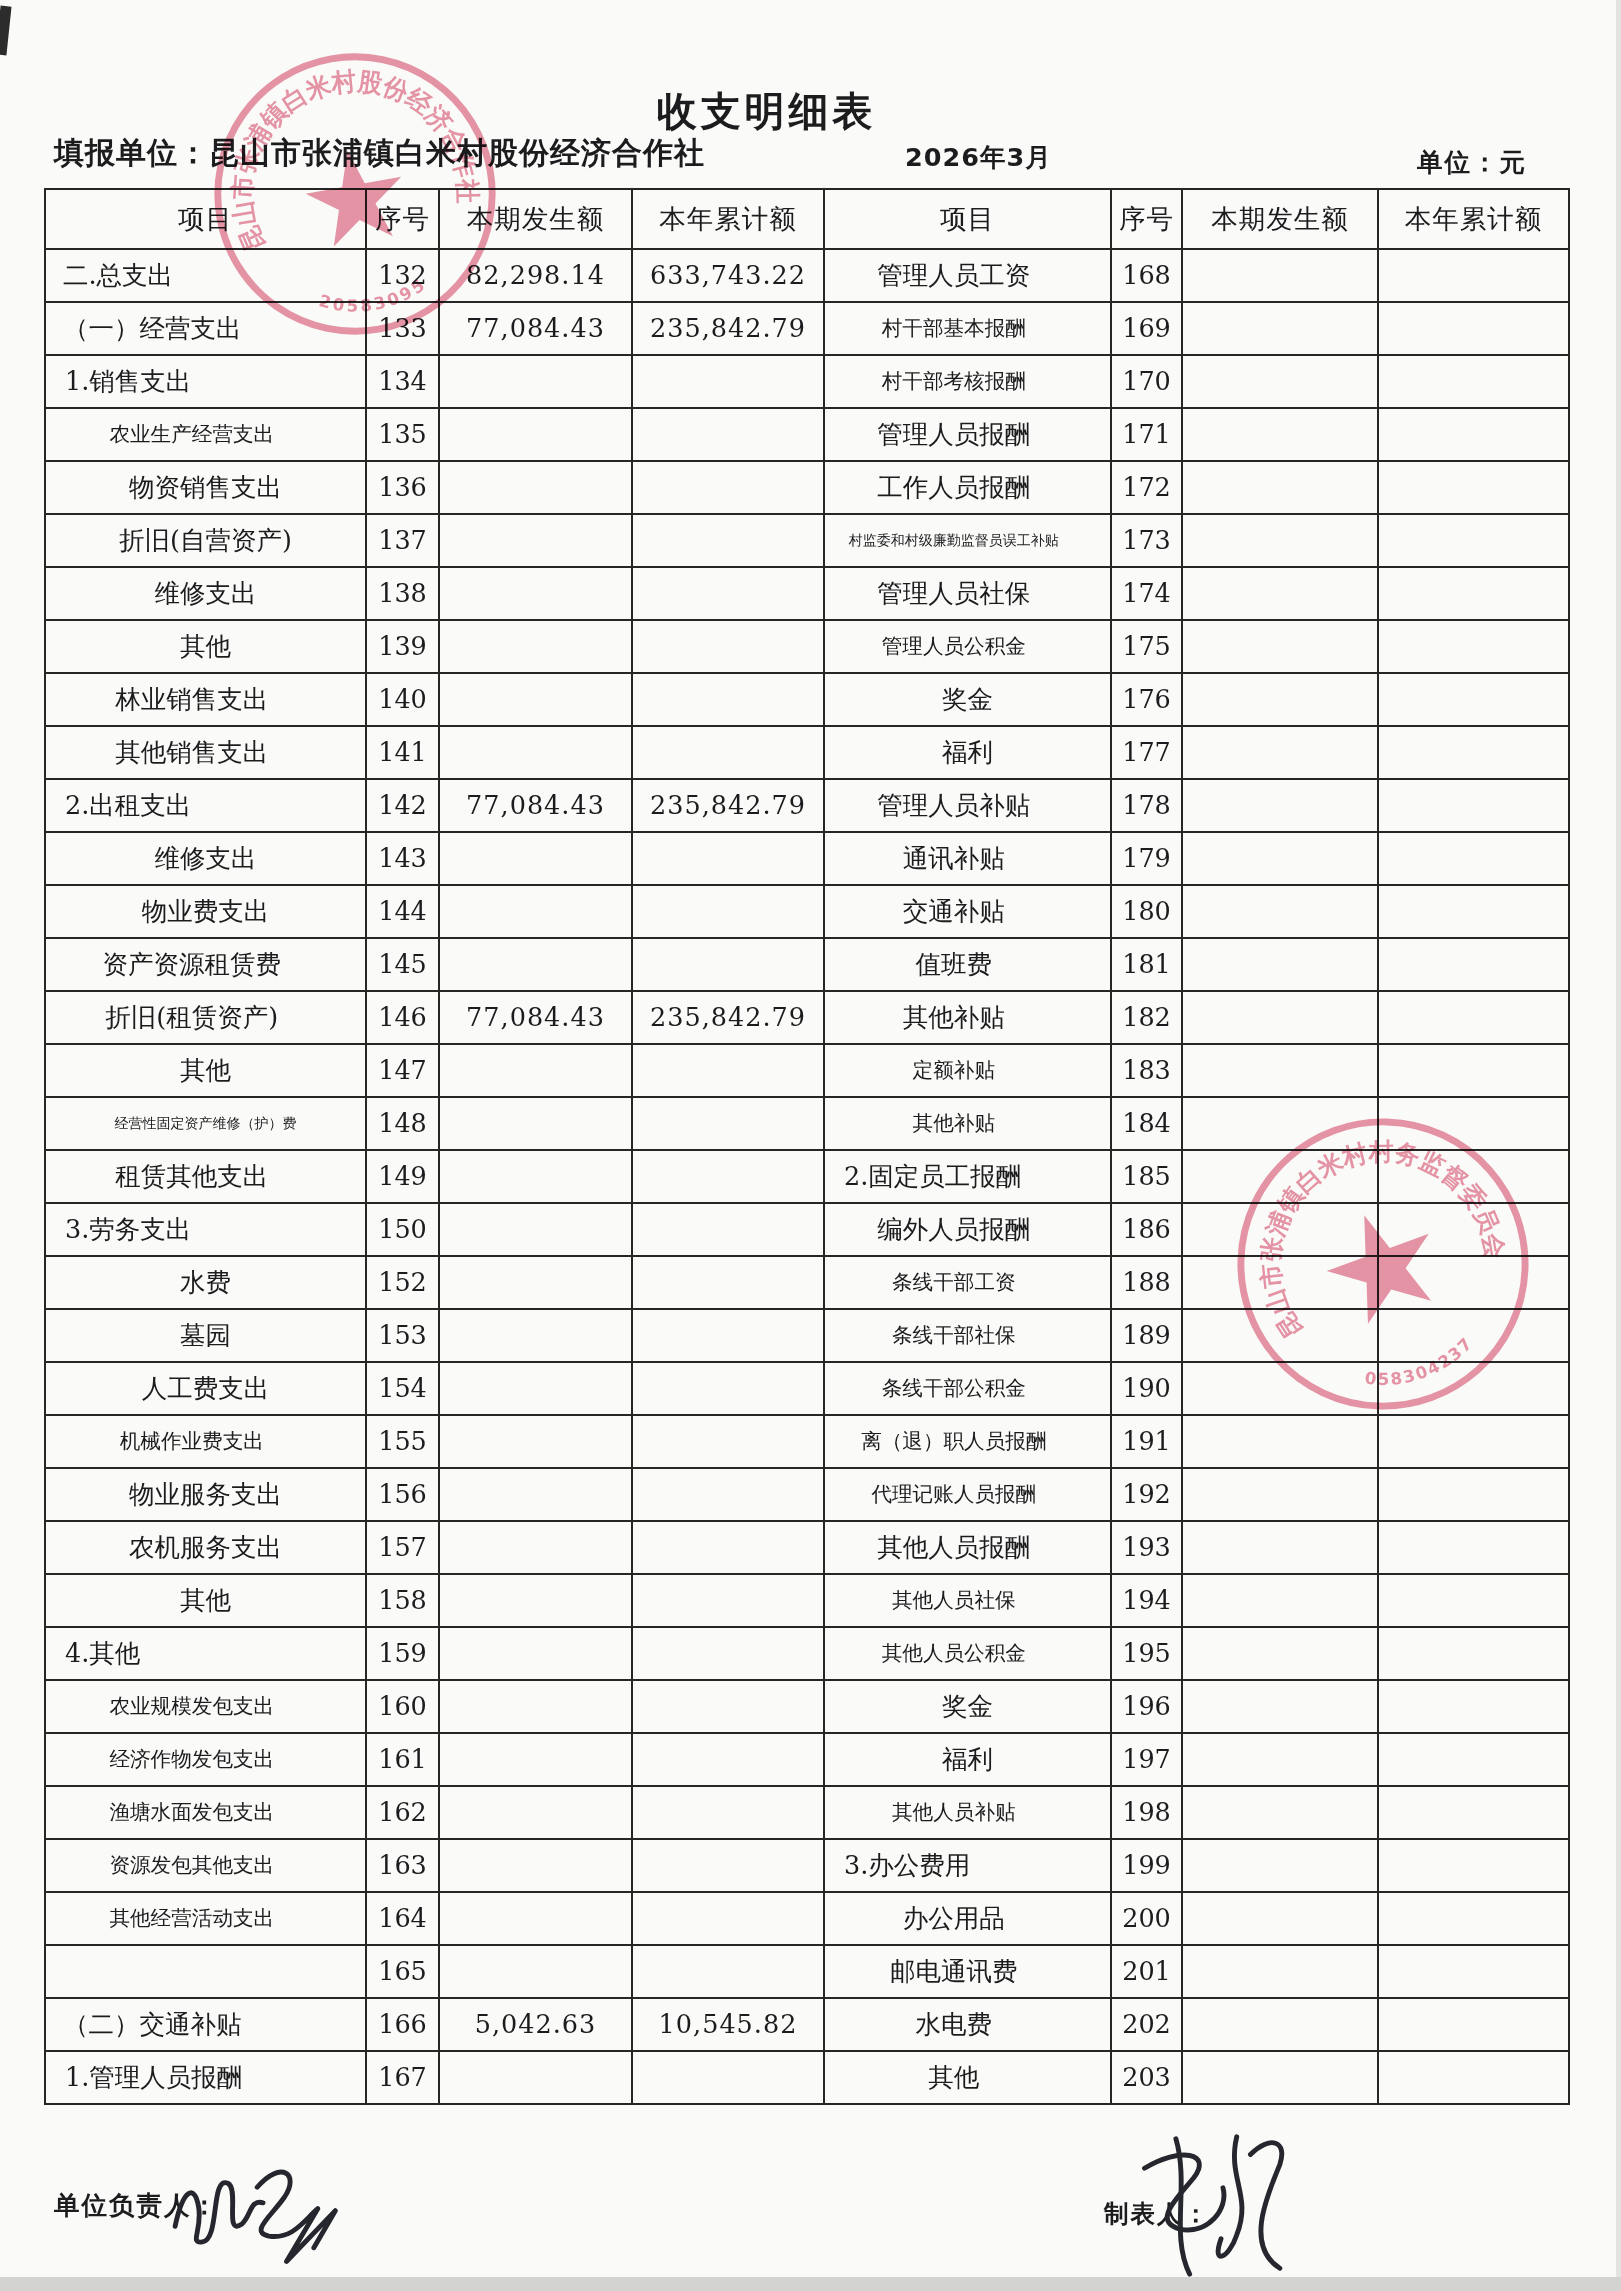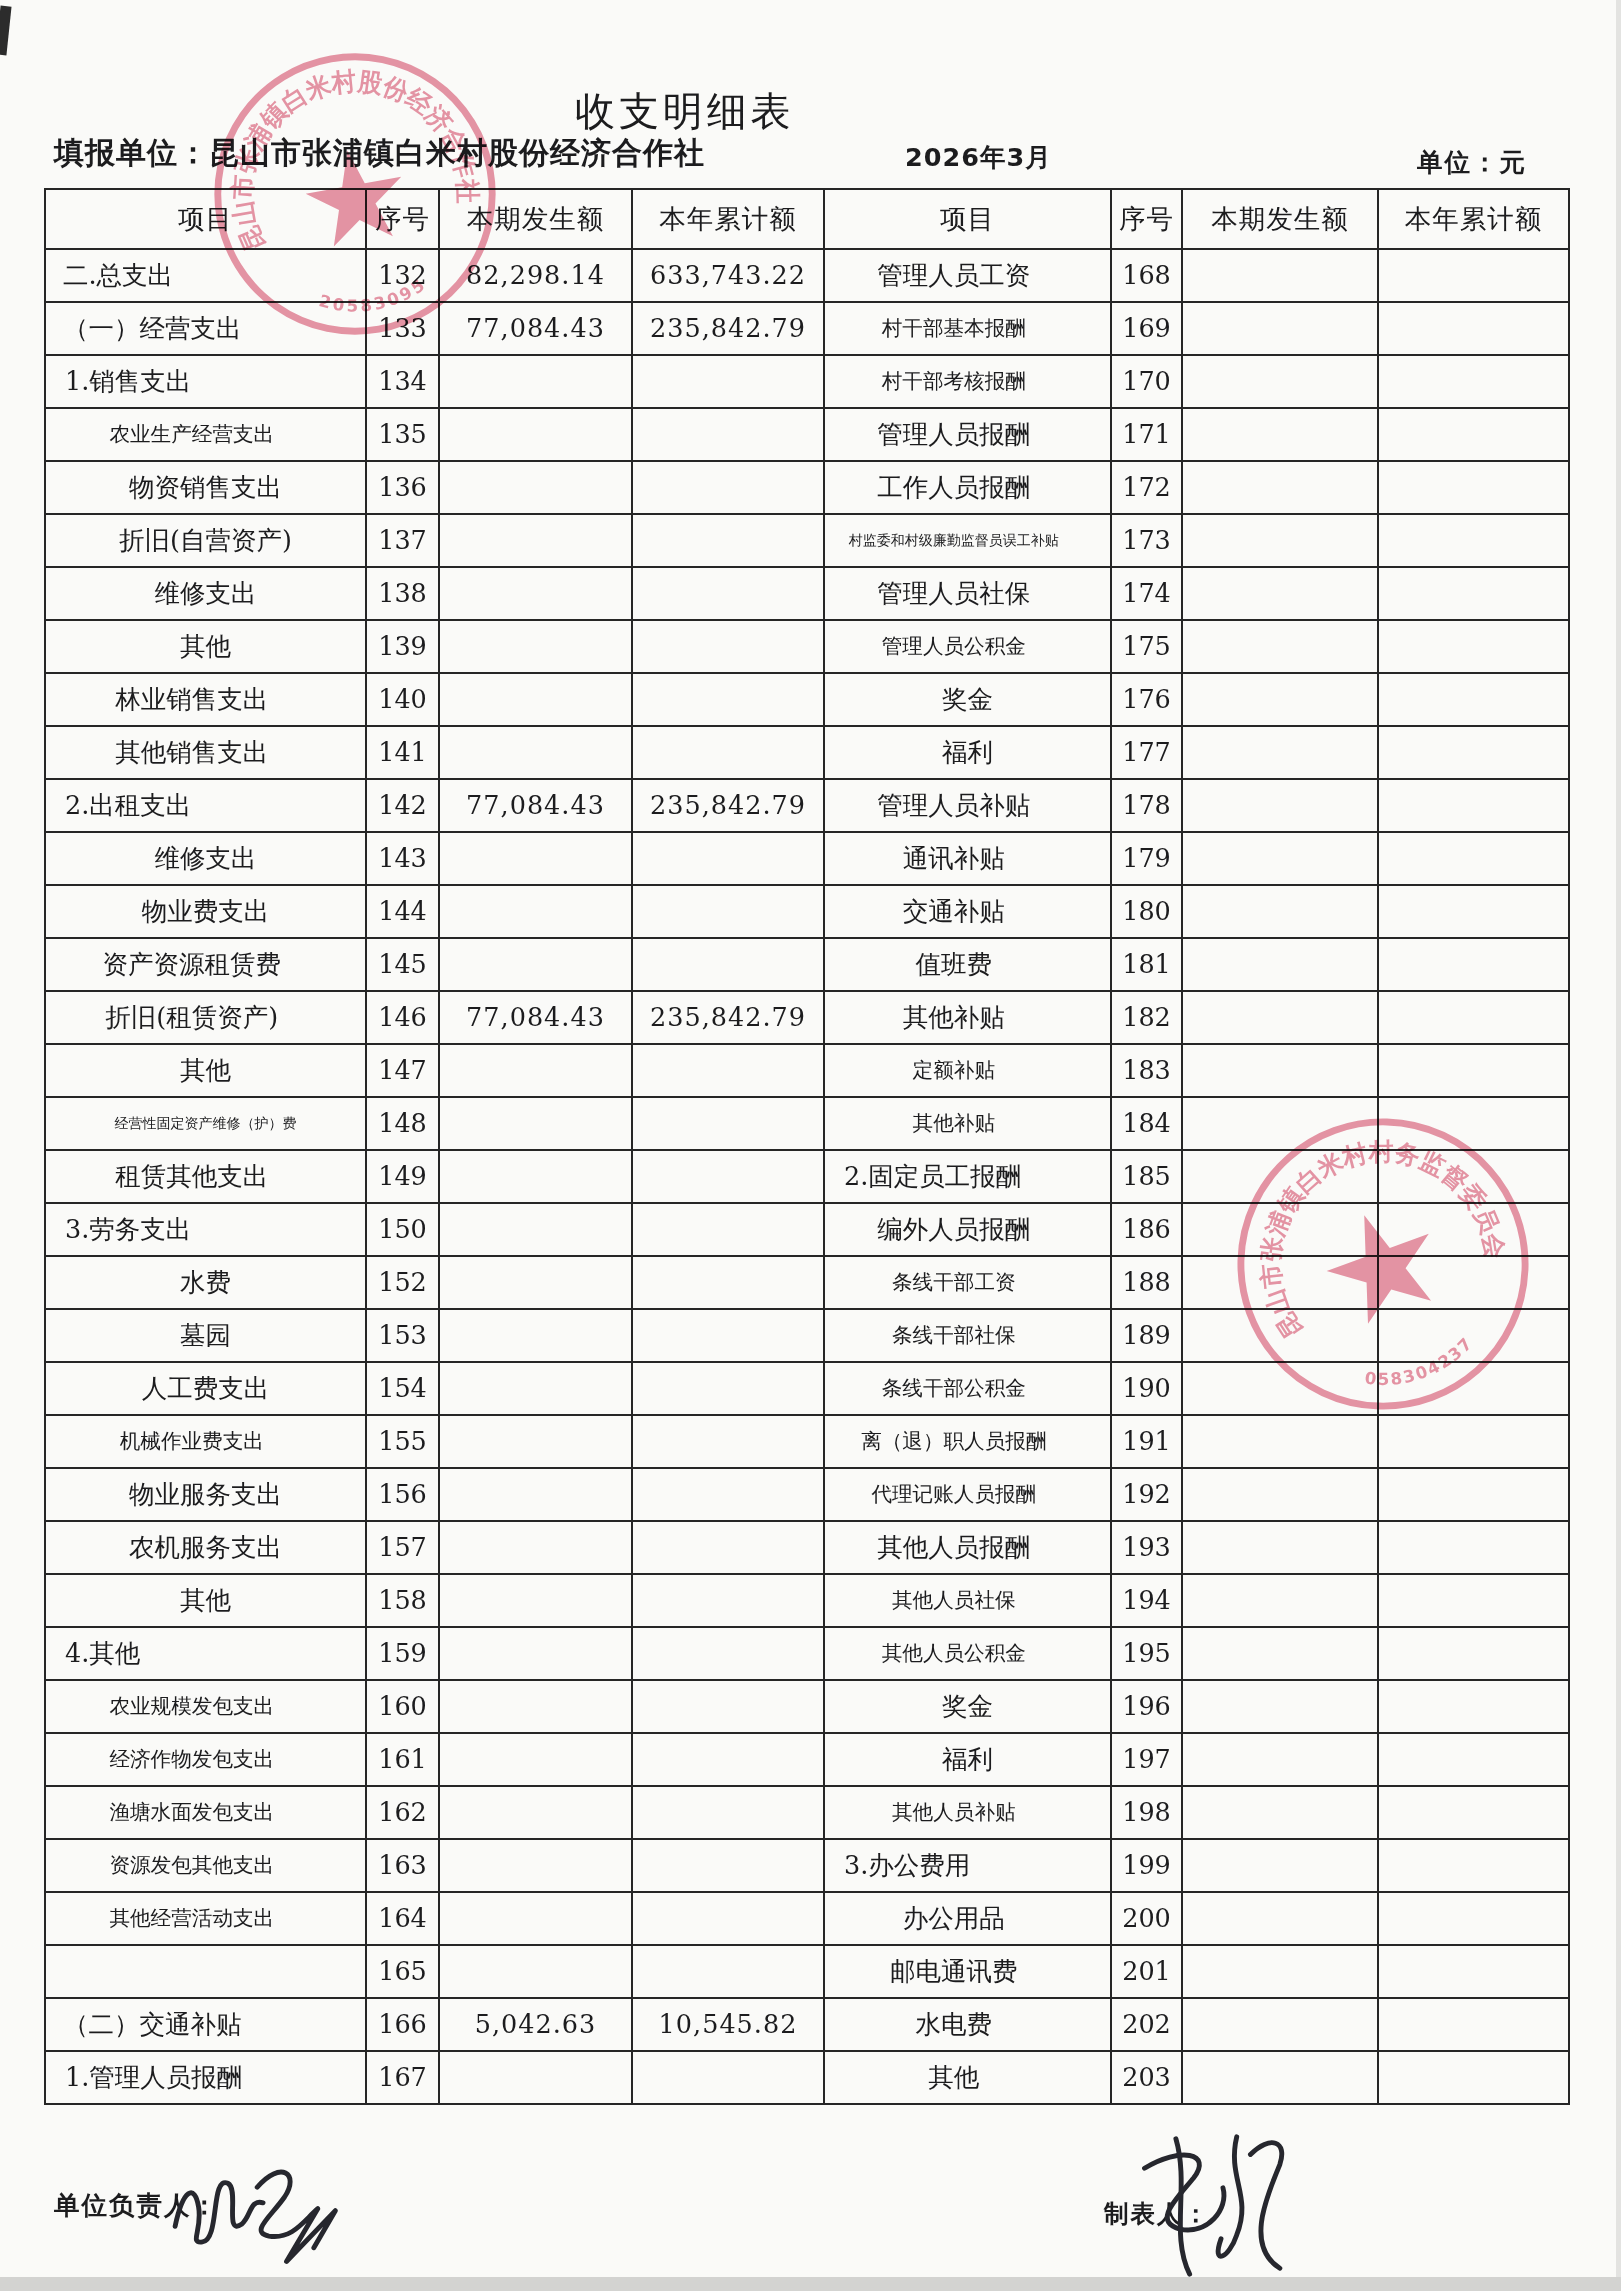--- a/index.html
+++ b/index.html
@@ -4,22 +4,22 @@
 <style>
   html,body{margin:0;padding:0;background:#e8e8e6;}
   .page{position:relative;width:1621px;height:2292px;background:#fafaf8;overflow:hidden;
         font-family:"DejaVu Serif","Liberation Serif",serif;color:#1c1c1e;}
   .sans{font-family:"DejaVu Sans","Liberation Sans",sans-serif;}
 
   .corner-mark{position:absolute;left:-2px;top:5.9px;width:10.8px;height:49px;background:#2c2c2c;transform:rotate(6deg);}
   .scan-strip{position:absolute;left:0;right:0;bottom:0;height:14.7px;background:#d3d3d1;}
   .scan-edge{position:absolute;right:0;top:0;bottom:0;width:4.9px;background:#e3e3e1;}
 
-  .title{position:absolute;left:575px;top:57px;width:451px;
-         font-weight:normal;font-size:40px;letter-spacing:3.9px;}
+  .title{position:absolute;left:541px;top:57px;width:451px;text-align:center;
+         font-weight:bold;font-size:40px;letter-spacing:3.9px;}
   .report-unit{position:absolute;left:54px;top:133px;font-weight:bold;font-size:30px;letter-spacing:1px;}
   .period{position:absolute;left:905px;top:140px;font-weight:bold;font-size:25.5px;letter-spacing:1px;}
   .unit-note{position:absolute;left:1417px;top:145px;font-weight:bold;font-size:25.5px;letter-spacing:2px;}
 
   table.sheet{position:absolute;left:44px;top:188px;width:1524px;border-collapse:collapse;
               table-layout:fixed;border:2.9px solid #1b1b1b;}
   .sheet th,.sheet td{border:2px solid #262626;padding:0;vertical-align:middle;
               line-height:1.1;overflow:hidden;white-space:nowrap;}
   .sheet thead tr{height:60px;}
   .sheet tbody tr{height:53px;}

